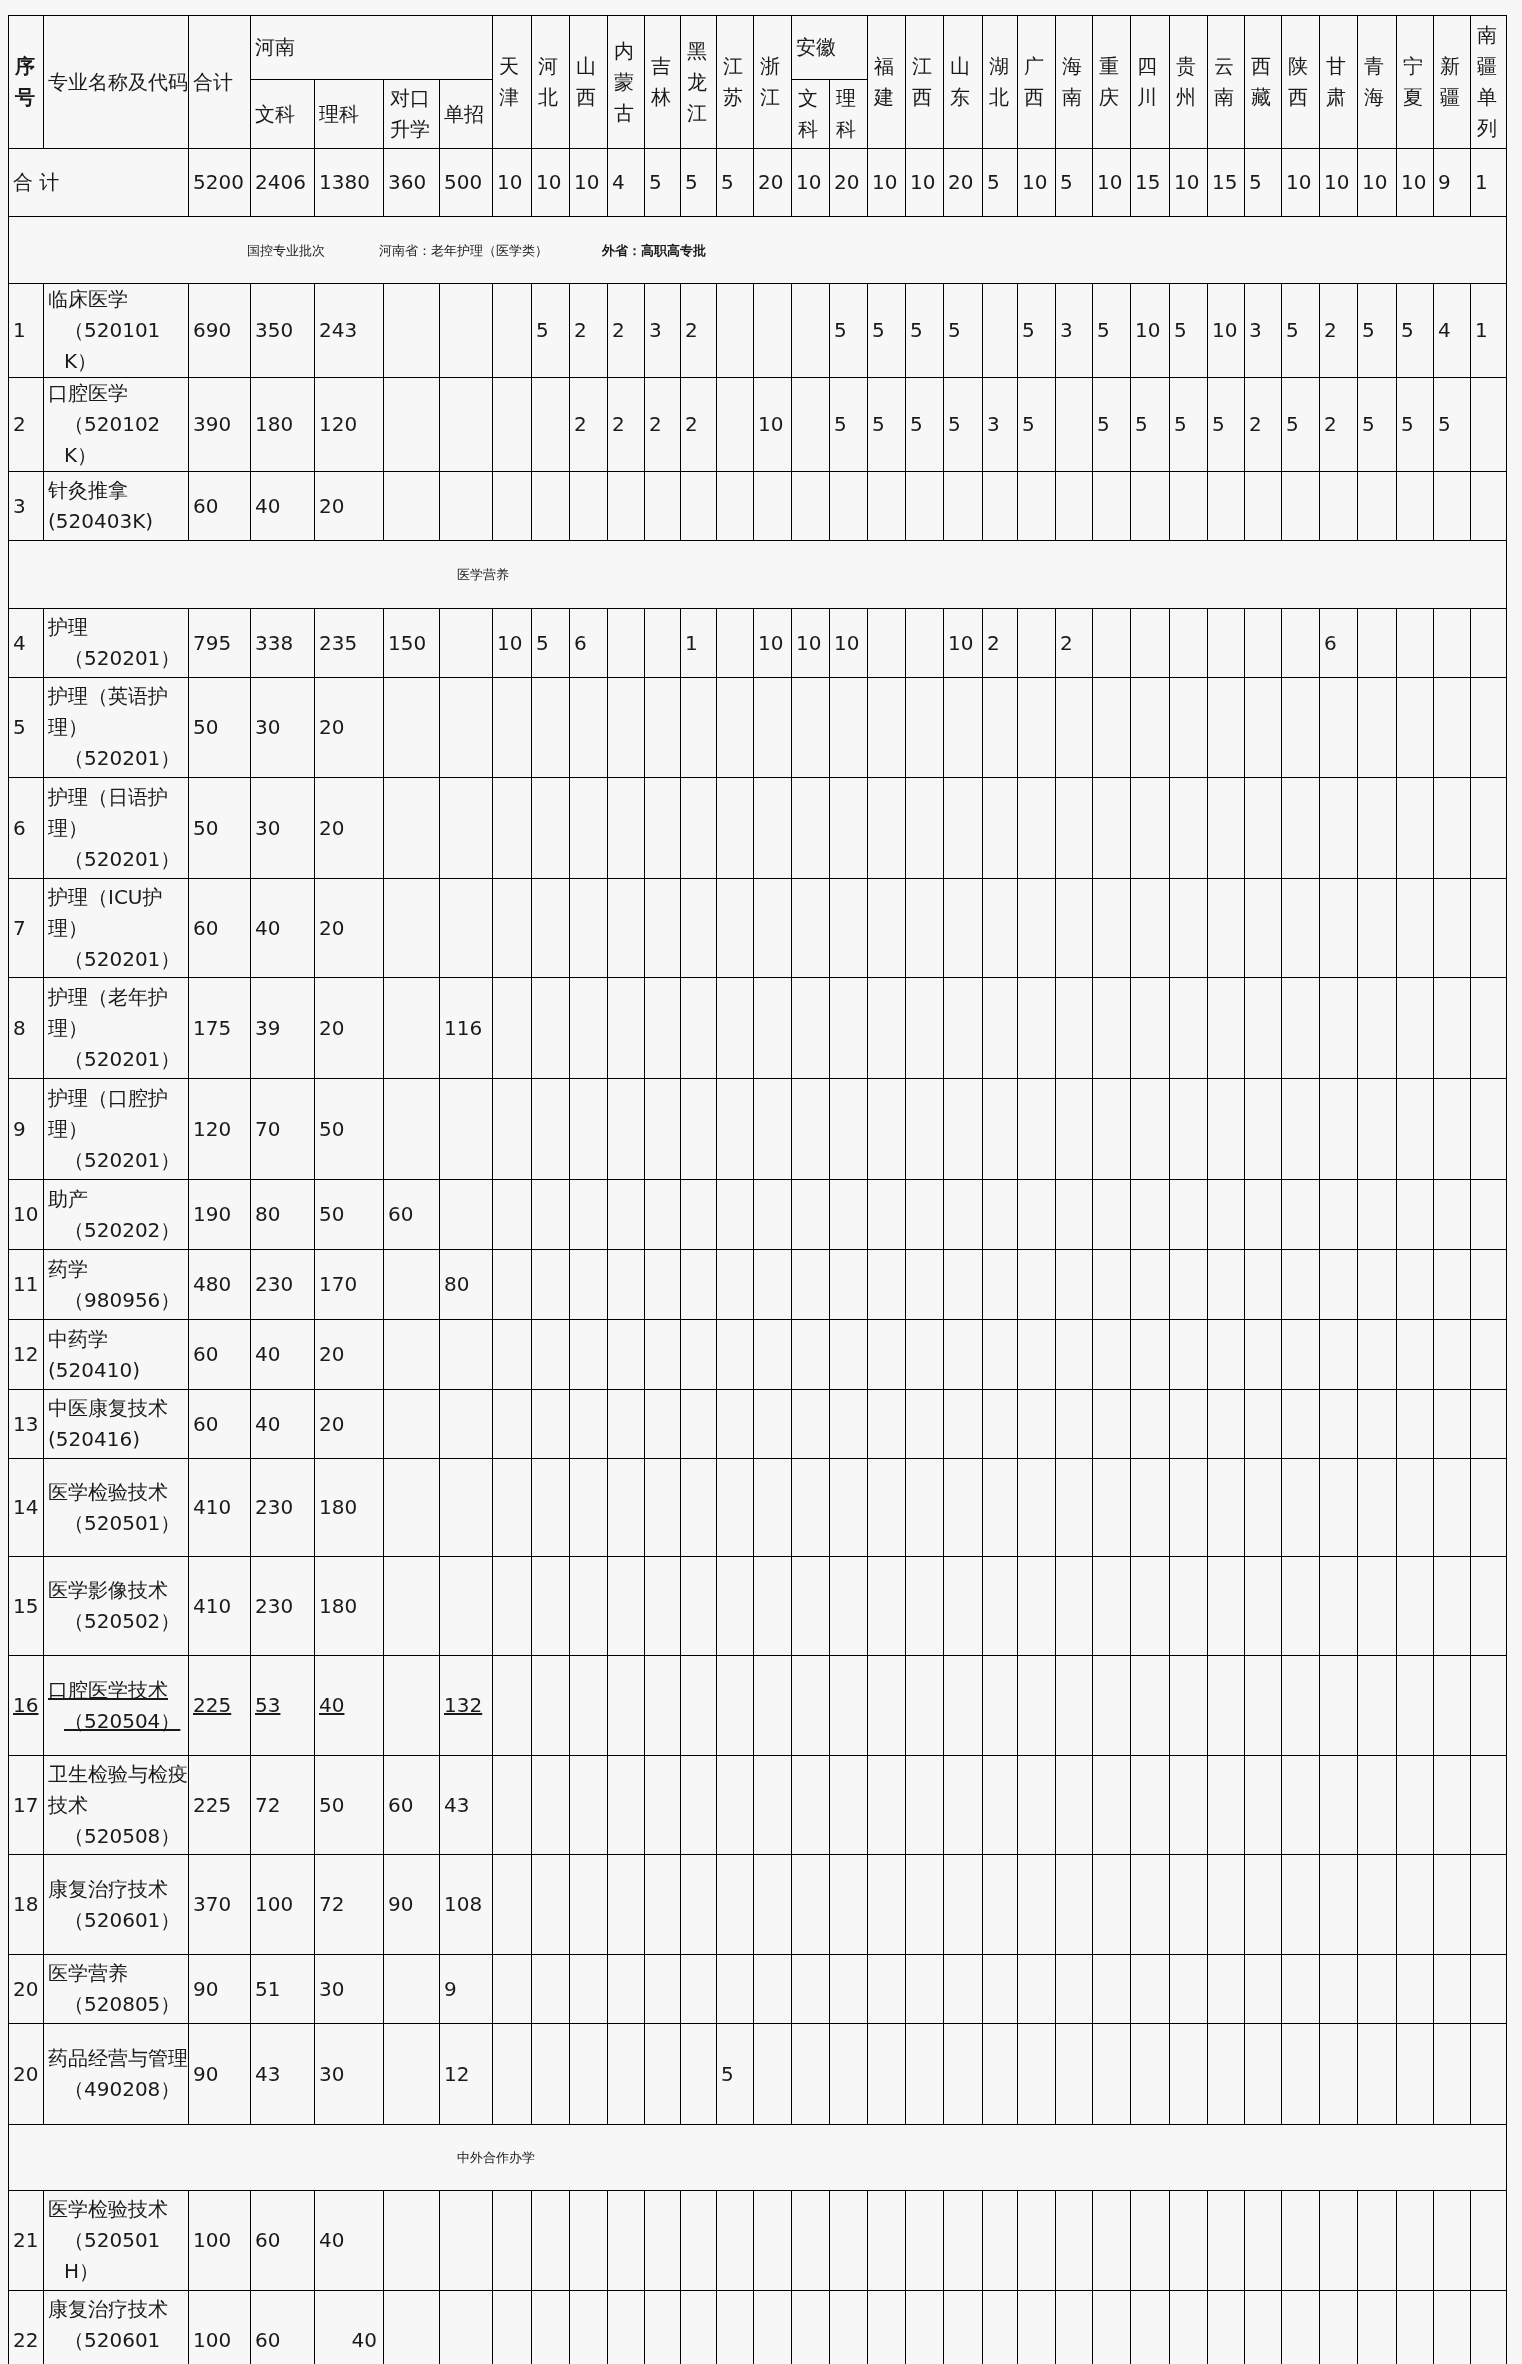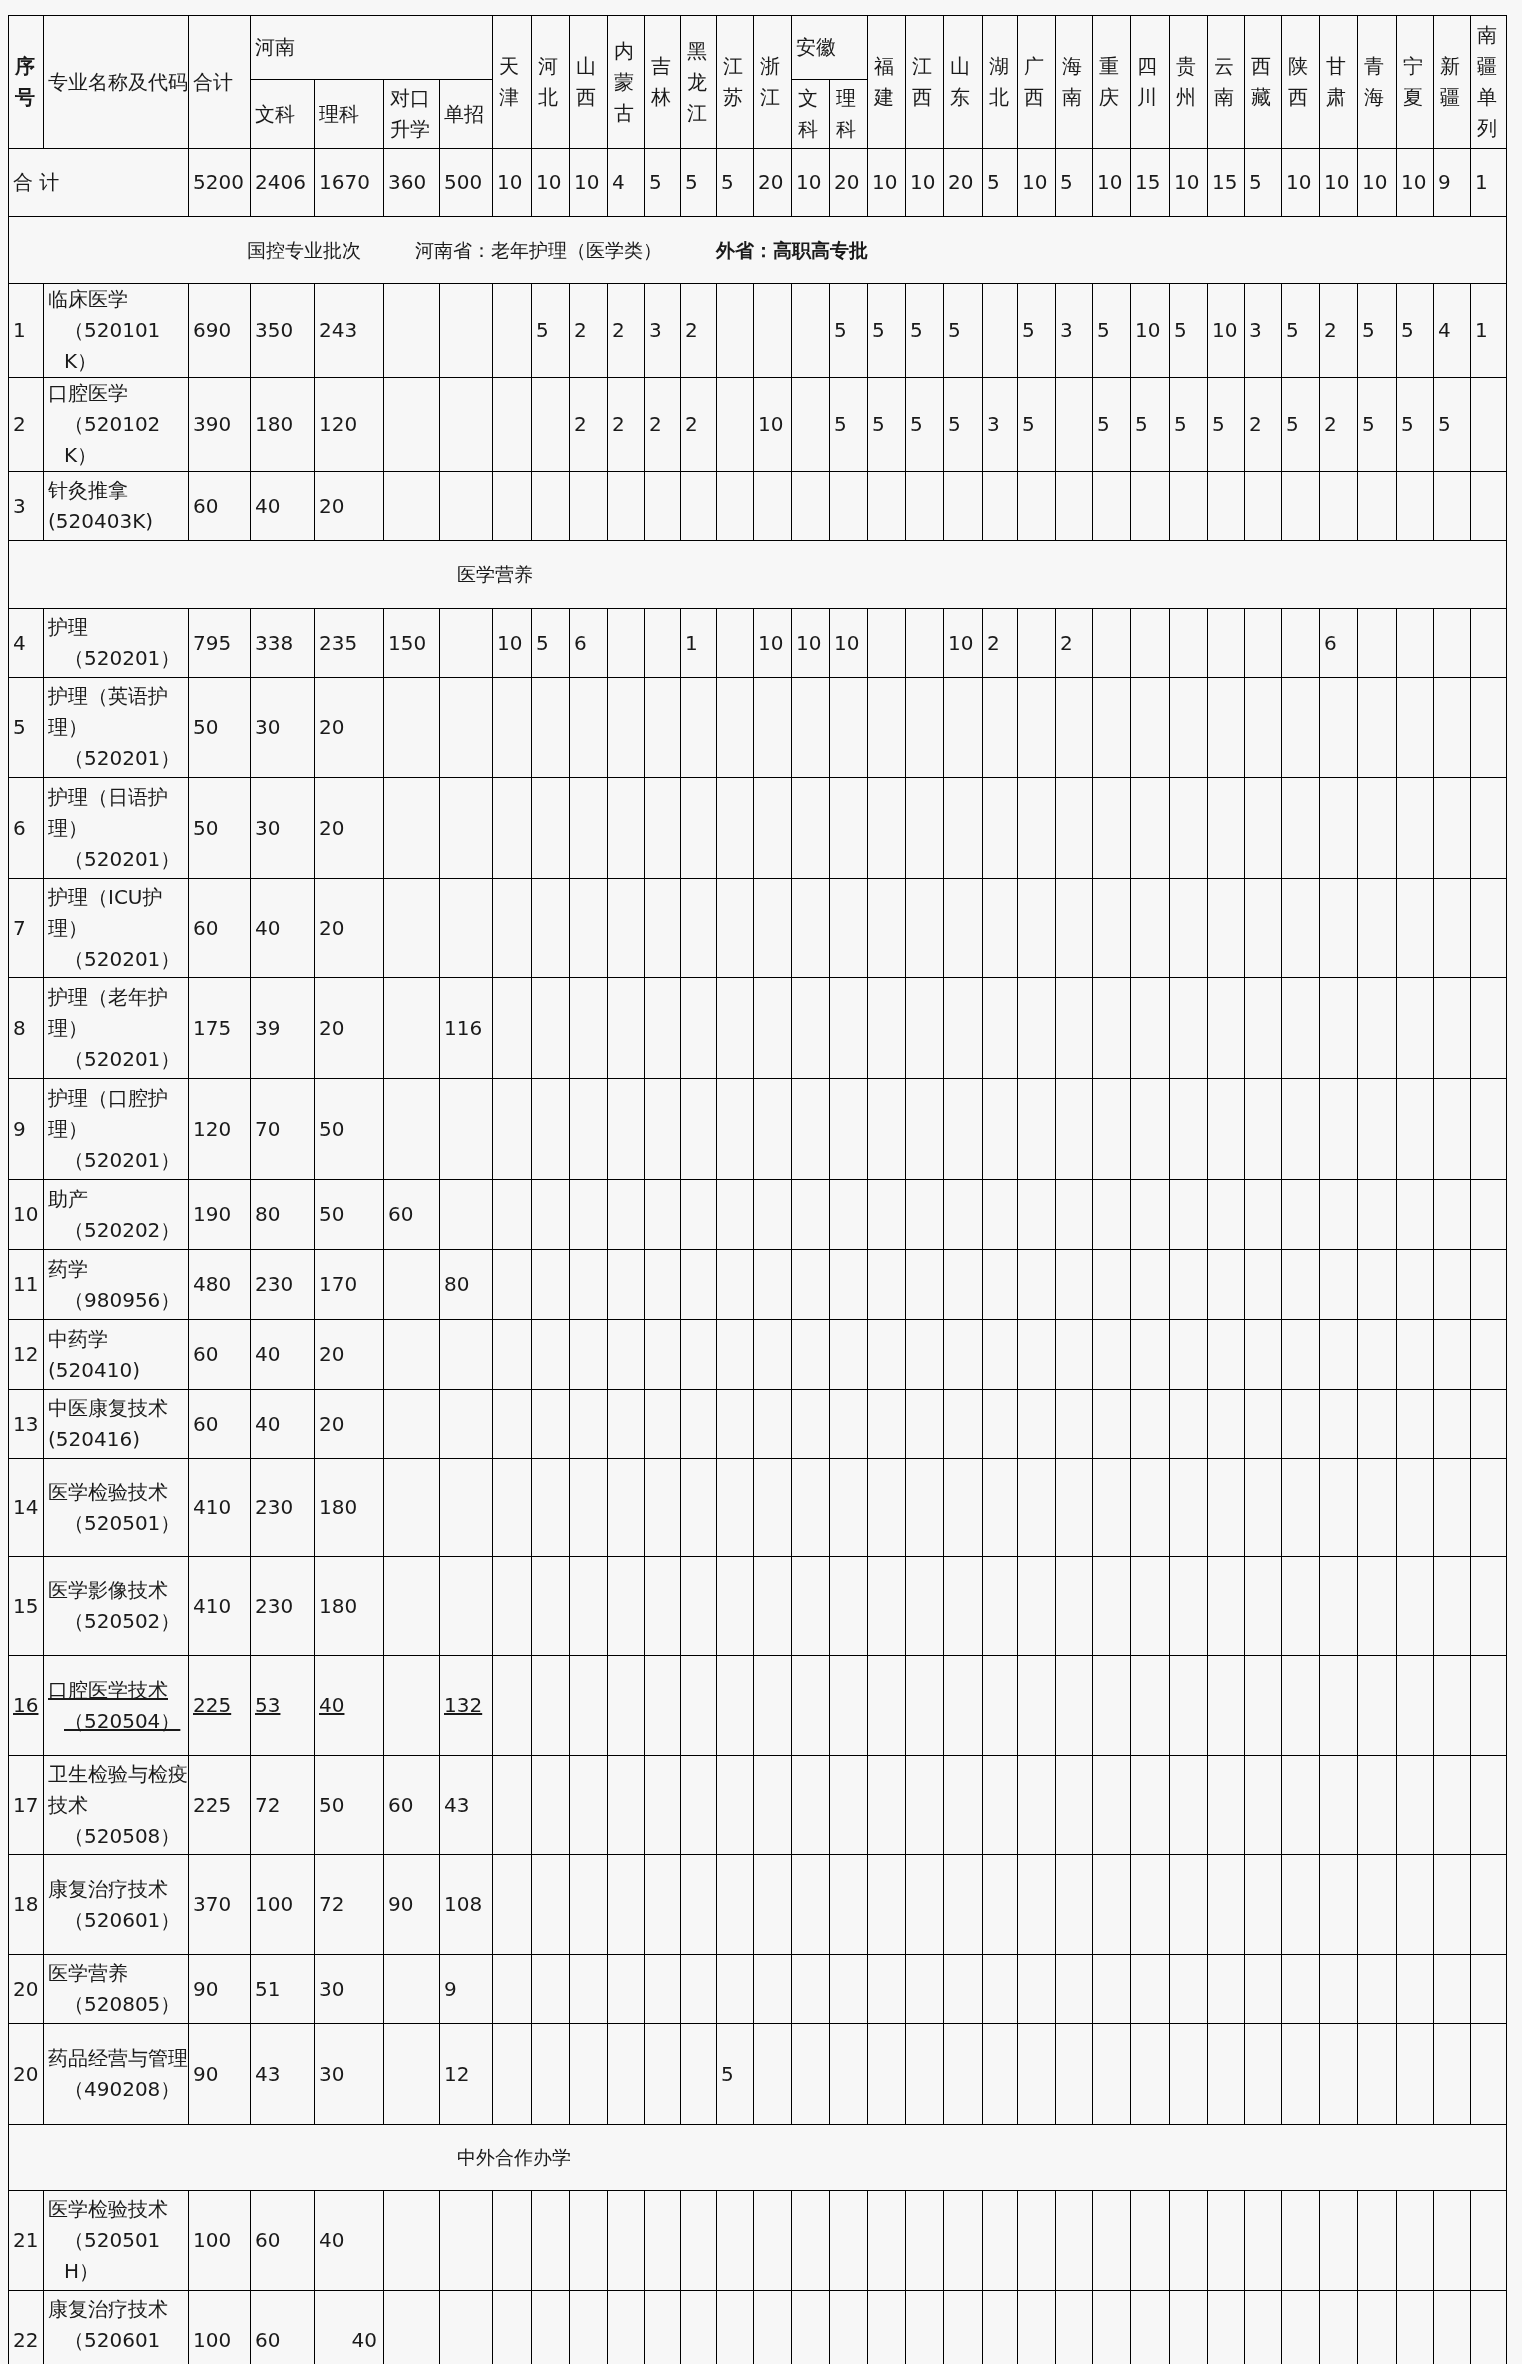--- a/index.html
+++ b/index.html
@@ -6,21 +6,21 @@
   body { width: 1522px; height: 2364px; position: relative; overflow: hidden;
          font-family: "DejaVu Sans", "Liberation Sans", sans-serif; color: #1a1a1a; }
   table.plan { position: absolute; left: 8px; top: 15px; border-collapse: collapse;
                table-layout: fixed; width: 1498px; font-size: 20px; }
   table.plan td, table.plan th { border: 1.5px solid #000; padding: 0 0 0 4px;
                vertical-align: middle; text-align: left; font-weight: normal; line-height: 31px;
                overflow: hidden; word-break: break-all; }
   table.plan th.seq { font-weight: bold; }
   .vt { line-height: 28px; padding-left: 6px !important; }
   .indent { padding-left: 16px; display: block; }
-  .section td { text-align: left; font-size: 19px; }
+  .section td { text-align: left; font-size: 13px; }
   .sec-inner { display: flex; gap: 0; white-space: pre; }
 </style>
 </head>
 <body>
 
 <table class="plan">
   <colgroup id="cols">
       <col style="width: 35px;">
       <col style="width: 145px;">
       <col style="width: 62px;">
@@ -96,21 +96,21 @@
         <th class="">单招</th>
         <th class="vt">文科</th>
         <th class="vt">理科</th>
       </tr>
     </thead>
   <tbody id="tbody">
       <tr style="height: 68px;">
         <td colspan="2">合 计</td>
         <td>5200</td>
         <td>2406</td>
-        <td>1670</td>
+        <td>1380</td>
         <td>360</td>
         <td>500</td>
         <td>10</td>
         <td>10</td>
         <td>10</td>
         <td>4</td>
         <td>5</td>
         <td>5</td>
         <td>5</td>
         <td>20</td>

